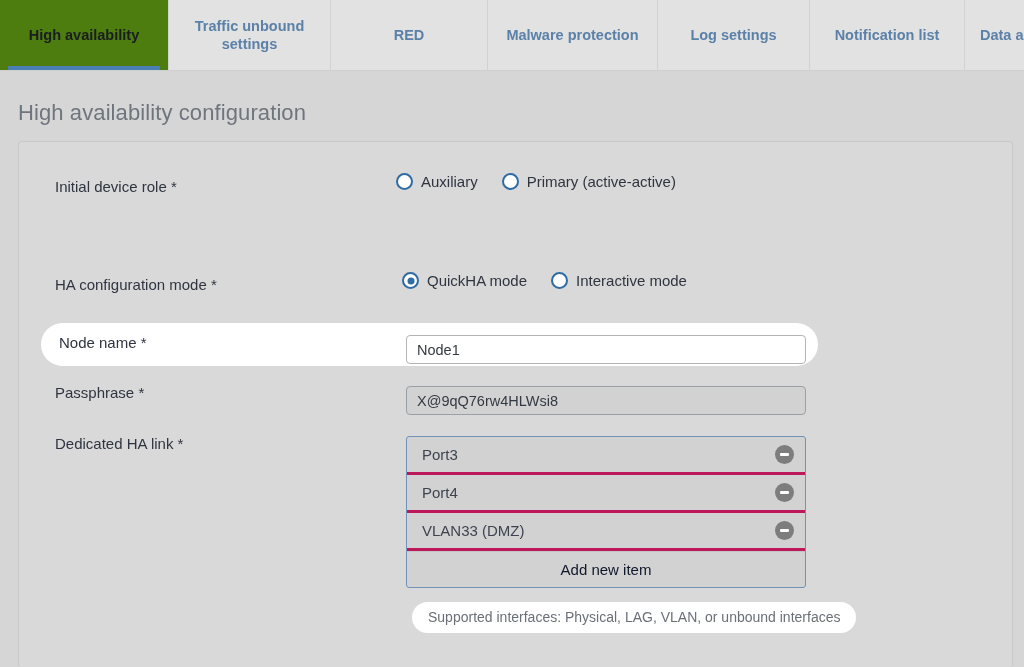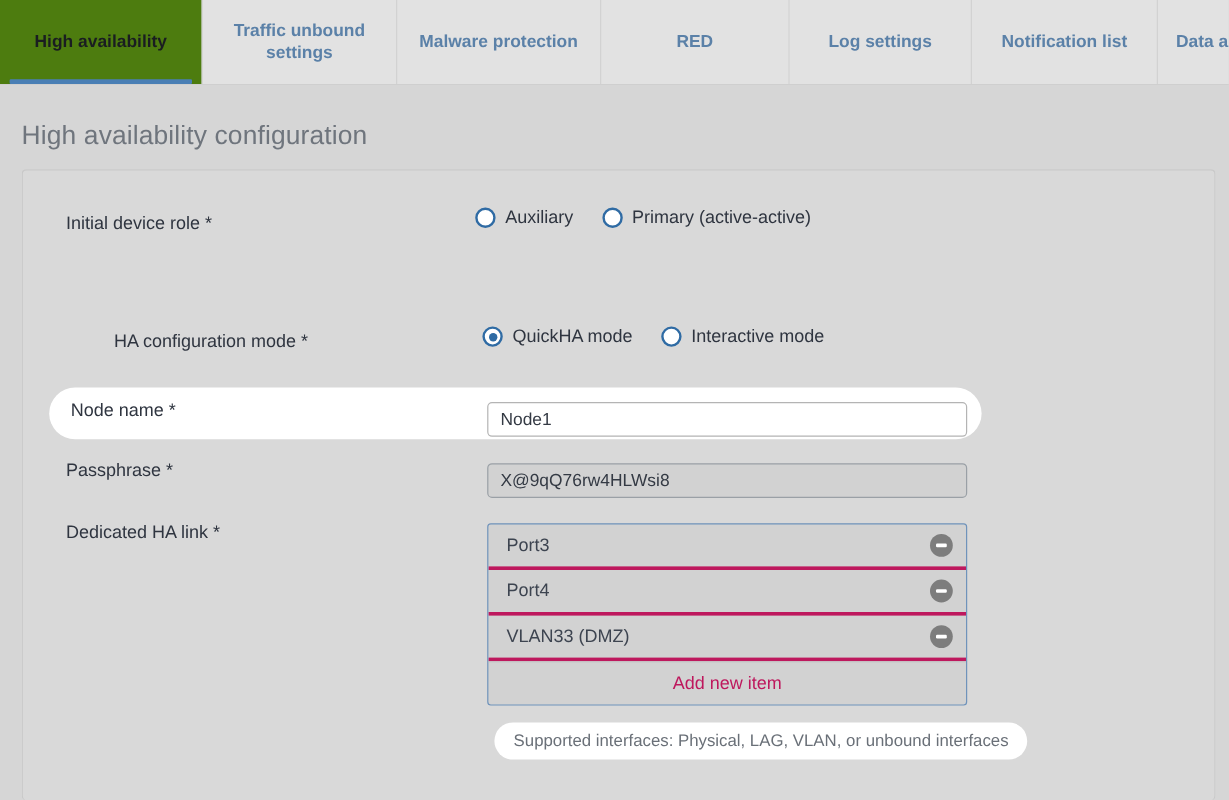--- a/index.html
+++ b/index.html
@@ -93,21 +93,21 @@
   
   .row-label {
     position: absolute;
     font-size: 15px;
     color: #2f3540;
     white-space: nowrap;
   }
 
   
   .lbl-role  { left: 36px; top: 36px; }
-  .lbl-mode  { left: 36px; top: 134px; margin-left: 40px; }
+  .lbl-mode  { left: 36px; top: 134px; }
   .lbl-node  { left: 40px; top: 192px; }
   .lbl-pass  { left: 36px; top: 242px; }
   .lbl-link  { left: 36px; top: 293px; }
 
   .radio-group {
     position: absolute;
     display: flex;
     align-items: center;
   }
   .rg-role { left: 377px; top: 31px; }
@@ -222,21 +222,21 @@
     font-size: 15px;
     color: #3d4450;
     cursor: pointer;
   }
   .link-add {
     height: 36px;
     display: flex;
     align-items: center;
     justify-content: center;
     font-size: 15px;
-    color: #be185d;
+    color: #0f172a;
     cursor: pointer;
     border-top: 1px solid #c4c4c4;
   }
   .minus-icon {
     width: 19px; height: 19px;
     border-radius: 50%;
     background: #7d7d7d;
     display: flex;
     align-items: center;
     justify-content: center;
@@ -265,25 +265,25 @@
 </head>
 <body>
 
 <div class="tabbar">
   <div class="tab tab-active tab-w-ha">
       <span>High availability</span>
     </div>
   <div class="tab tab-w-ts">
       <span>Traffic unbound settings</span>
     </div>
+  <div class="tab tab-w-red">
+      <span>RED</span>
+    </div>
   <div class="tab tab-w-mal">
       <span>Malware protection</span>
-    </div>
-  <div class="tab tab-w-red">
-      <span>RED</span>
     </div>
   <div class="tab tab-w-log">
       <span>Log settings</span>
     </div>
   <div class="tab tab-w-not">
       <span>Notification list</span>
     </div>
   <div class="tab tab-w-data">
       <span>Data an</span>
     </div>

